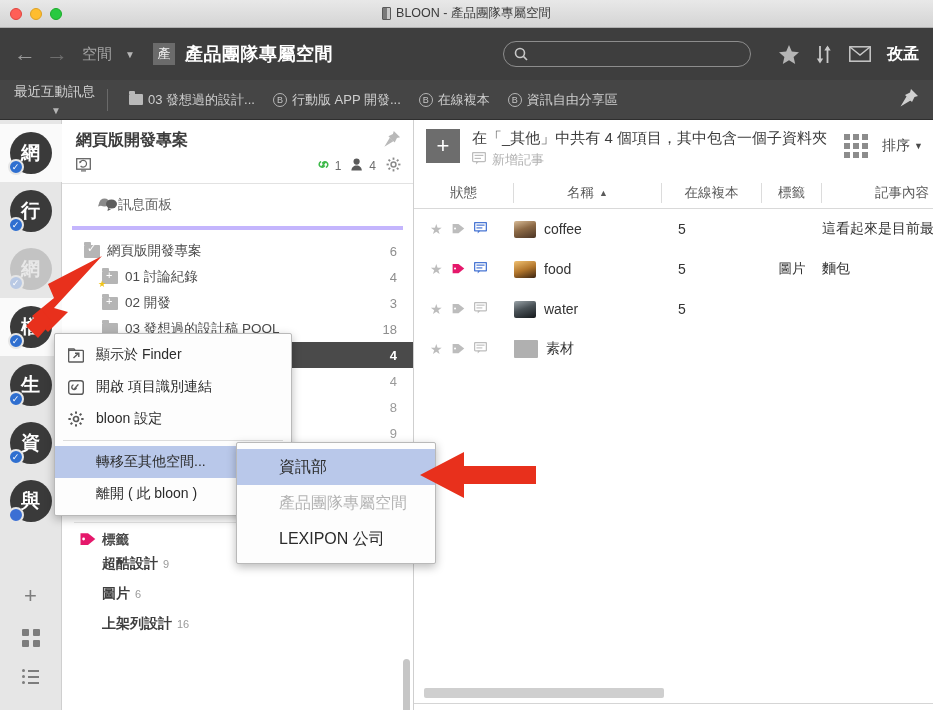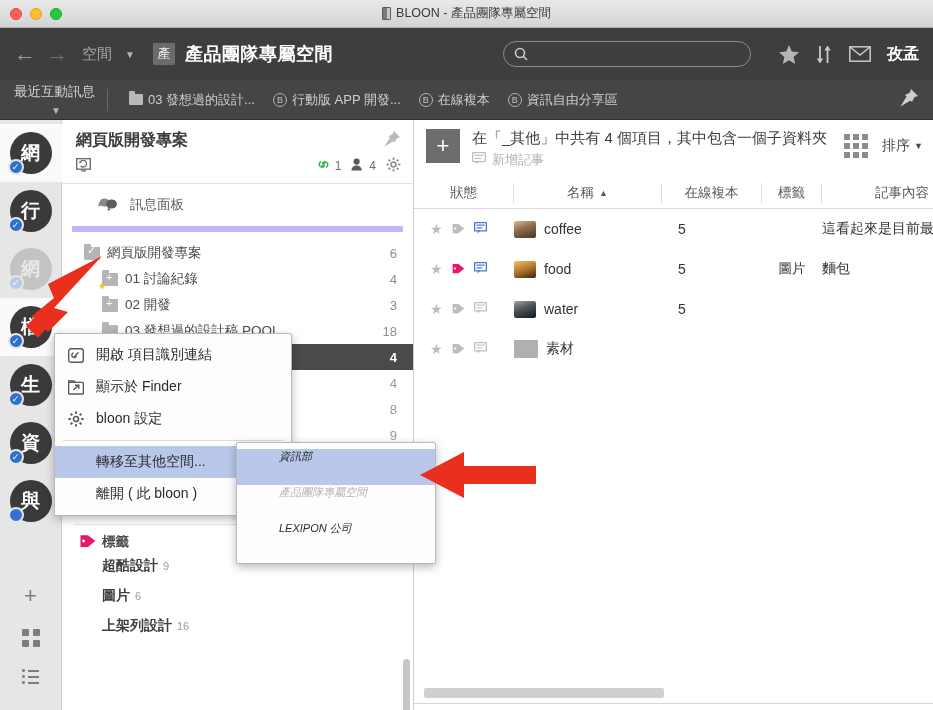--- a/index.html
+++ b/index.html
@@ -124,22 +124,22 @@
   .leftpanel{
     width:352px;flex:none;background:#fff;border-right:1px solid #cfcfcf;
     display:flex;flex-direction:column; position:relative;
   }
   .lp-head{ padding:10px 12px 8px 14px;border-bottom:1px solid #e2e2e2;position:relative;}
   .lp-title{ font-size:16px;font-weight:bold;color:#3c3c3c;}
   .lp-sub{ display:flex;align-items:center;margin-top:6px;color:#8a8a8a;font-size:12px;}
   .lp-meta{ margin-left:auto;display:flex;align-items:center;gap:4px;font-size:12px;color:#6e6e6e;}
   .pin-lp{ position:absolute;top:10px;right:12px;color:#b9b9b9;}
   .lp-scroll{ flex:1; overflow:hidden; position:relative; }
-  .msgpanel{ display:flex;align-items:center;gap:12px;padding:12px 14px 12px 26px;
-             color:#5d5d5d;font-size:13.5px;border-bottom:6px solid #c4b5fd;margin:0 10px;}
+  .msgpanel{ display:flex;align-items:center;gap:0;padding:12px 14px 12px 26px;
+             color:#5d5d5d;font-size:13.5px;border-bottom:4px solid #c4b5fd;margin:0 10px;}
   .tree{ padding:8px 0 0 0; }
   .trow{ display:flex;align-items:center;height:26px;padding:0 16px 0 22px;
          font-size:13.5px;color:#4a4a4a;position:relative;}
   .trow .cnt{ margin-left:auto;color:#8e8e8e;font-size:13px;}
   .trow.sel{ background:#4a4a4a;color:#fff;}
   .trow.sel .cnt{ color:#fff;font-weight:bold;}
   .trow.ghost{ color:#cfcfcf; }
   .trow.ghost .cnt{ color:#9a9a9a; }
   .tico{ width:16px;height:13px;margin-right:7px;flex:none;position:relative;
          background:#b5b5b5;border-radius:1px;}
@@ -216,22 +216,22 @@
   .mi.hl{ background:#b9c8ea; }
   .mi .arr{ margin-left:auto;font-size:10px;color:#3a3a3a;}
   .msep{ height:1px;background:#dcdcdc;margin:5px 8px;}
   .mi-ic{ width:18px;display:flex;justify-content:center;color:#5a5a5a;font-size:14px;}
 
   .submenu{
     position:absolute;left:236px;top:442px;width:200px;background:#fdfdfd;
     border:1px solid #b9b9b9;box-shadow:0 3px 10px rgba(0,0,0,.28);
     padding:6px 0;z-index:41;border-radius:2px;
   }
-  .si{ height:36px;display:flex;padding:0 0 0 42px;
-       font-size:11px;color:#2b2b2b;font-style:italic;}
+  .si{ height:36px;display:flex;align-items:center;padding:0 0 0 42px;
+       font-size:16px;color:#2b2b2b;}
   .si.hl{ background:#b9c8ea; }
   .si.dis{ color:#b4b4b4; }
 
   
   .arrow-anno{ position:absolute; z-index:60; pointer-events:none; }
 </style>
 </head>
 <body>
 
 <div id="app">
@@ -693,36 +693,36 @@
 
       <div class="hscroll"></div>
       <div class="rp-bottomline"></div>
     </div>
   </div>
 
   <div class="ctxmenu">
     <div class="mi">
       <span class="mi-ic">
         <svg width="16" height="15" viewBox="0 0 16 15">
-            <rect x="0.7" y="0.7" width="14.6" height="13.6" rx="2.4" fill="none" stroke="#5a5a5a" stroke-width="1.4"></rect>
-            <path d="M6 9.4 L10 4.8 M5 5 A2.4 2.4 0 1 0 8.2 8.4" fill="none" stroke="#5a5a5a" stroke-width="1.4" stroke-linecap="round"></path>
-          </svg>
-      </span>
-      <span>開啟 項目識別連結</span>
-    </div>
-    <div class="mi">
-      <span class="mi-ic">
-        <svg width="16" height="15" viewBox="0 0 16 15">
             <rect x="0.6" y="2.4" width="14.8" height="11.6" rx="1" fill="none" stroke="#5a5a5a" stroke-width="1.4"></rect>
             <path d="M0.6 3 L0.6 1 L6 1 L7.4 2.6" fill="none" stroke="#5a5a5a" stroke-width="1.3"></path>
             <polyline points="5.5,10 10.5,5.2" fill="none" stroke="#5a5a5a" stroke-width="1.4"></polyline>
             <polyline points="7,5.2 10.8,5.2 10.8,9" fill="none" stroke="#5a5a5a" stroke-width="1.4"></polyline>
           </svg>
       </span>
       <span>顯示於 Finder</span>
+    </div>
+    <div class="mi">
+      <span class="mi-ic">
+        <svg width="16" height="15" viewBox="0 0 16 15">
+            <rect x="0.7" y="0.7" width="14.6" height="13.6" rx="2.4" fill="none" stroke="#5a5a5a" stroke-width="1.4"></rect>
+            <path d="M6 9.4 L10 4.8 M5 5 A2.4 2.4 0 1 0 8.2 8.4" fill="none" stroke="#5a5a5a" stroke-width="1.4" stroke-linecap="round"></path>
+          </svg>
+      </span>
+      <span>開啟 項目識別連結</span>
     </div>
     <div class="mi">
       <span class="mi-ic">
         <svg width="16" height="16" viewBox="0 0 16 16">
             <circle cx="8" cy="8" r="2.5" fill="none" stroke="#5a5a5a" stroke-width="1.7"></circle>
             <g stroke="#5a5a5a" stroke-width="2">
               <line x1="8" y1="0.4" x2="8" y2="2.8"></line>
               <line x1="8" y1="13.2" x2="8" y2="15.6"></line>
               <line x1="0.4" y1="8" x2="2.8" y2="8"></line>
               <line x1="13.2" y1="8" x2="15.6" y2="8"></line>

